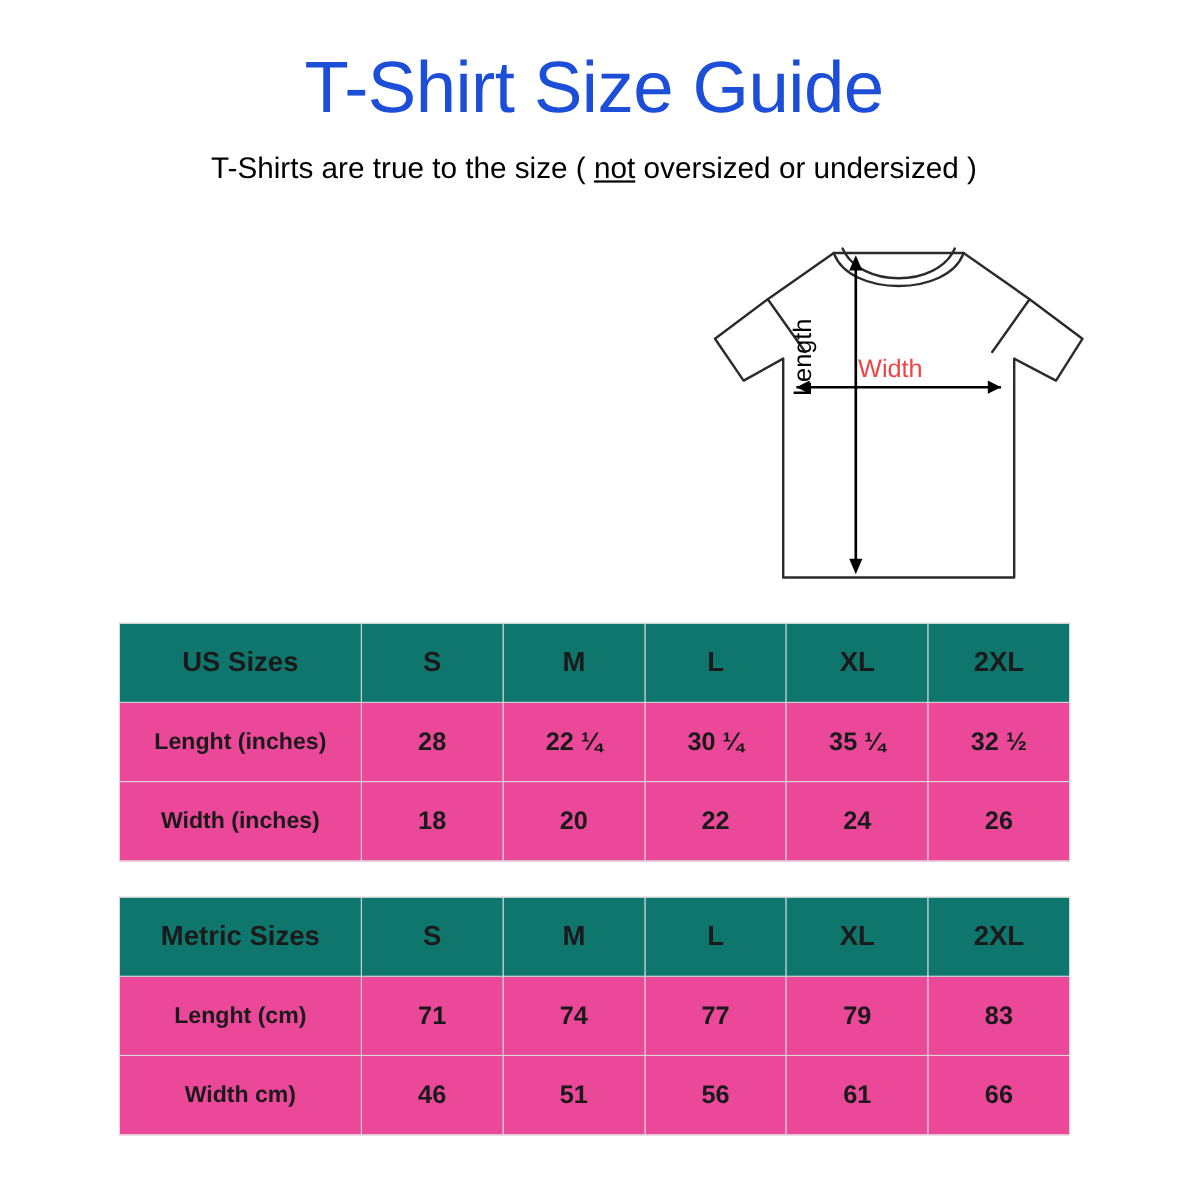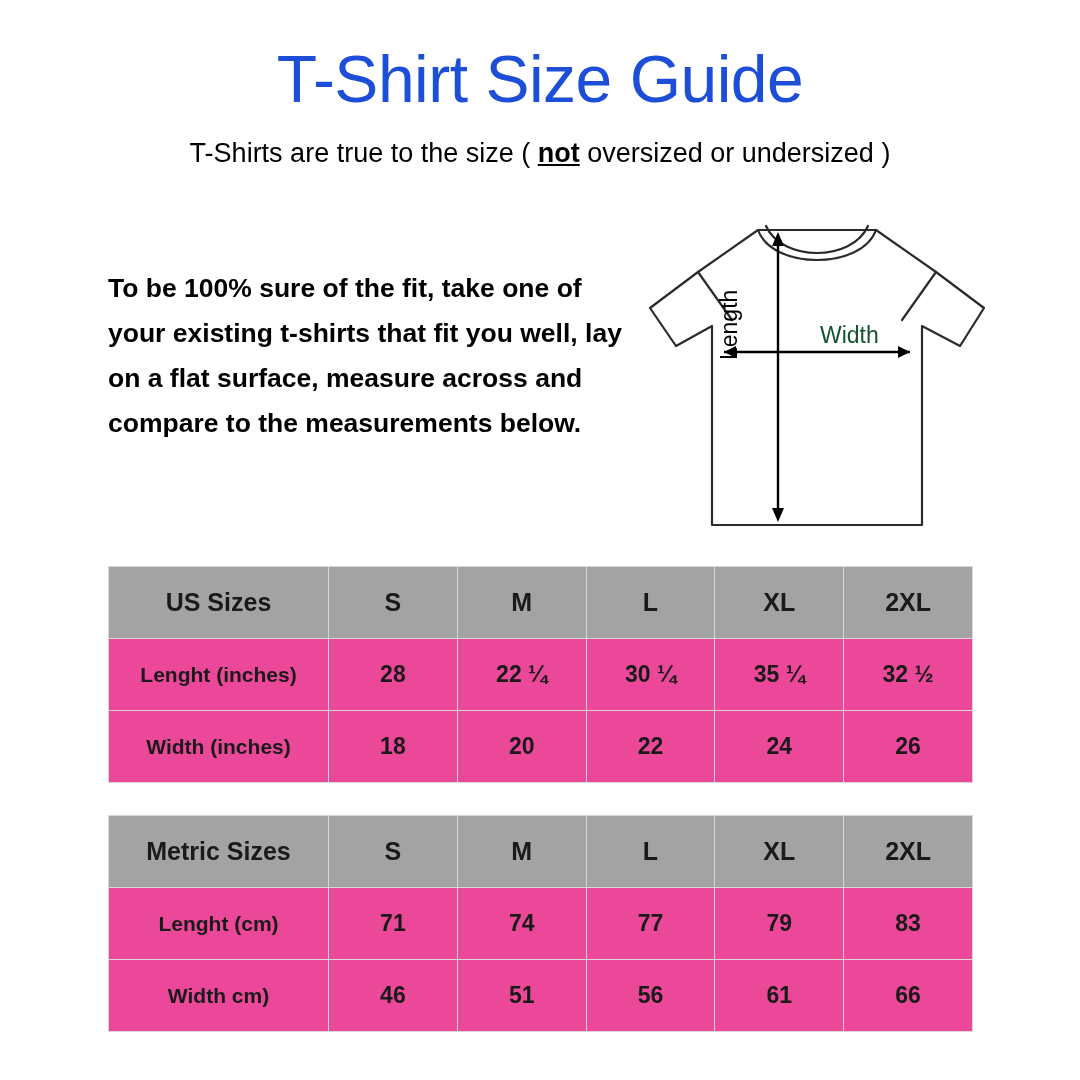--- a/index.html
+++ b/index.html
@@ -35,21 +35,21 @@
     position: absolute;
     top: 136px;
     left: 0;
     width: 1080px;
     text-align: center;
     font-size: 27px;
     line-height: 34px;
     color: #000;
   }
   .subtitle .bold-underline {
-    font-weight: bold;
+    font-weight: normal;
     text-decoration: underline;
   }
 
   
   .instructions {
     position: absolute;
     left: 108px;
     top: 266px;
     width: 520px;
     font-size: 26.5px;
@@ -65,22 +65,21 @@
     top: 200px;
     width: 370px;
     height: 340px;
   }
   .shirt-figure svg { display: block; }
   .label-width {
     position: absolute;
     left: 140px;
     top: 122.0px;
     font-size: 23px;
-    color: #14532d;
-    padding-left: 40px;
+    color: #ef4444;
   }
   .label-length {
     position: absolute;
     left: 76px;
     top: 160px;
     font-size: 23px;
     color: #000;
     transform: rotate(-90deg);
     transform-origin: left top;
   }
@@ -97,21 +96,21 @@
   .size-table.metric { top: 815px; padding-left: 45px; }
 
   .size-table td, .size-table th {
     border: 1px solid #d7d7d7;
     text-align: center;
     vertical-align: middle;
     font-weight: bold;
     color: #1a1a1a;
   }
   .size-table thead th {
-    background: #a3a3a3;
+    background: #0f766e;
     height: 72px;
     font-size: 25px;
   }
   .size-table thead th.rowhead {
     font-size: 25px;
   }
   .size-table tbody td {
     height: 72px;
     background: #ec4899;
     font-size: 23px;
@@ -127,21 +126,20 @@
 <body>
 
 <div class="page">
 
   <div class="title">T-Shirt Size Guide</div>
 
   <div class="subtitle">
     <span>T-Shirts are true to the size ( </span><span class="bold-underline">not</span><span> oversized or undersized )</span>
   </div>
 
-  <div class="instructions">To be 100% sure of the fit, take one of your existing t-shirts that fit you well, lay on a flat surface, measure across and compare to the measurements below.</div>
 
   <div class="shirt-figure">
     <svg width="370" height="340" viewBox="0 0 370 340">
       <g fill="#ffffff" stroke="#2b2b2b" stroke-width="2.2" stroke-linejoin="round" stroke-linecap="round">
         <path d="M118 30
                  L58 72
                  L10 108
                  L36 146
                  L72 126
                  L72 325

